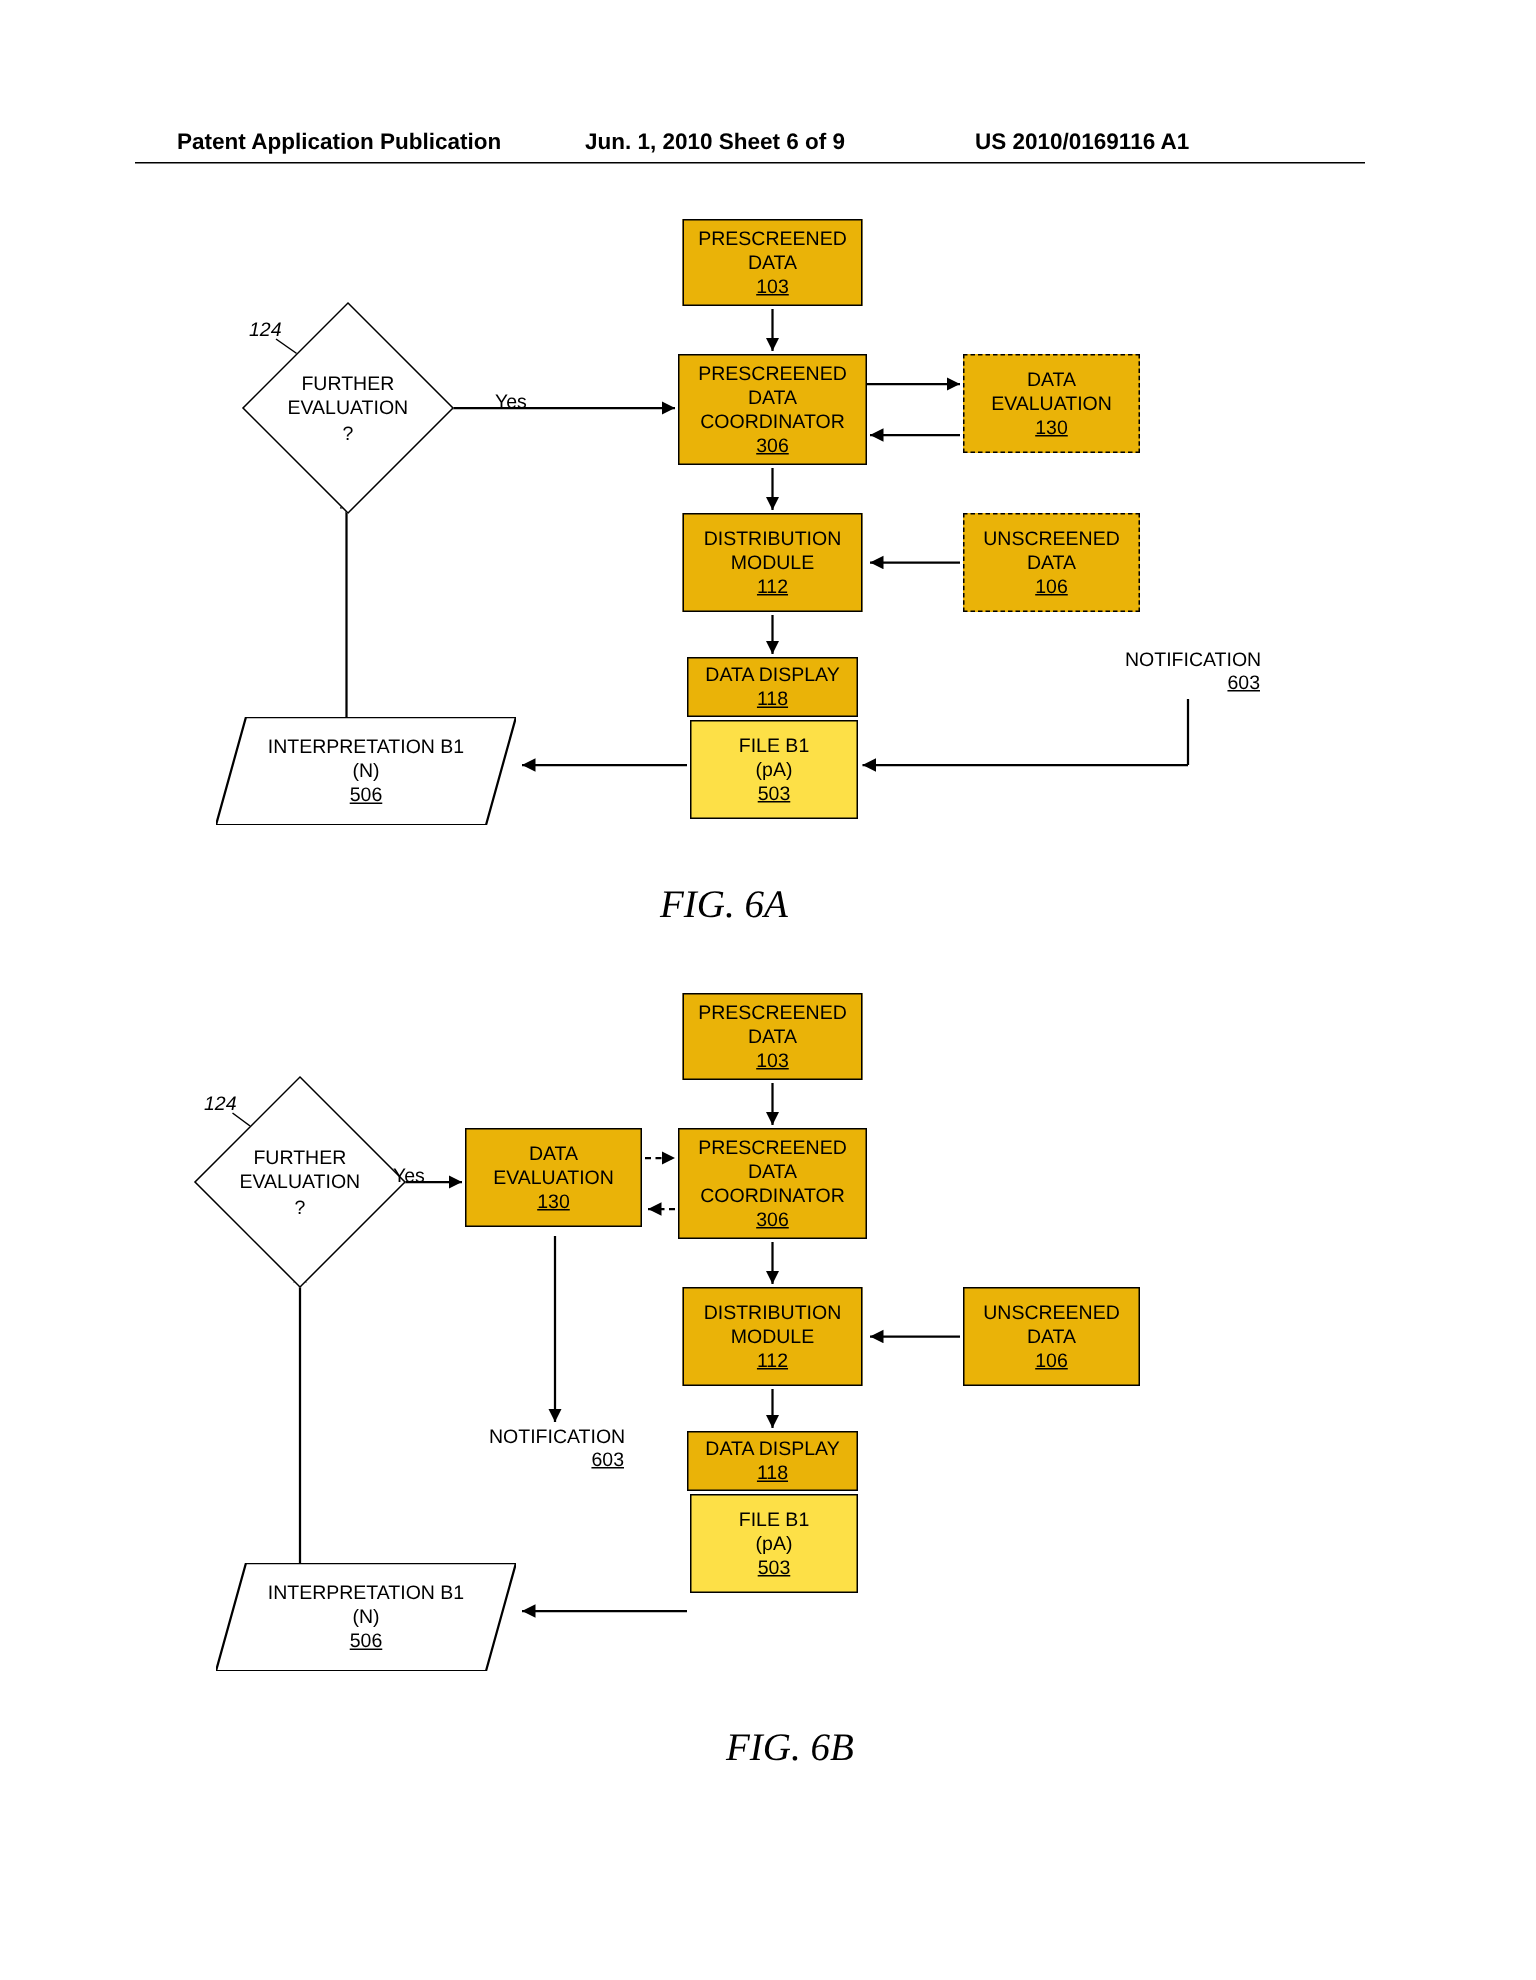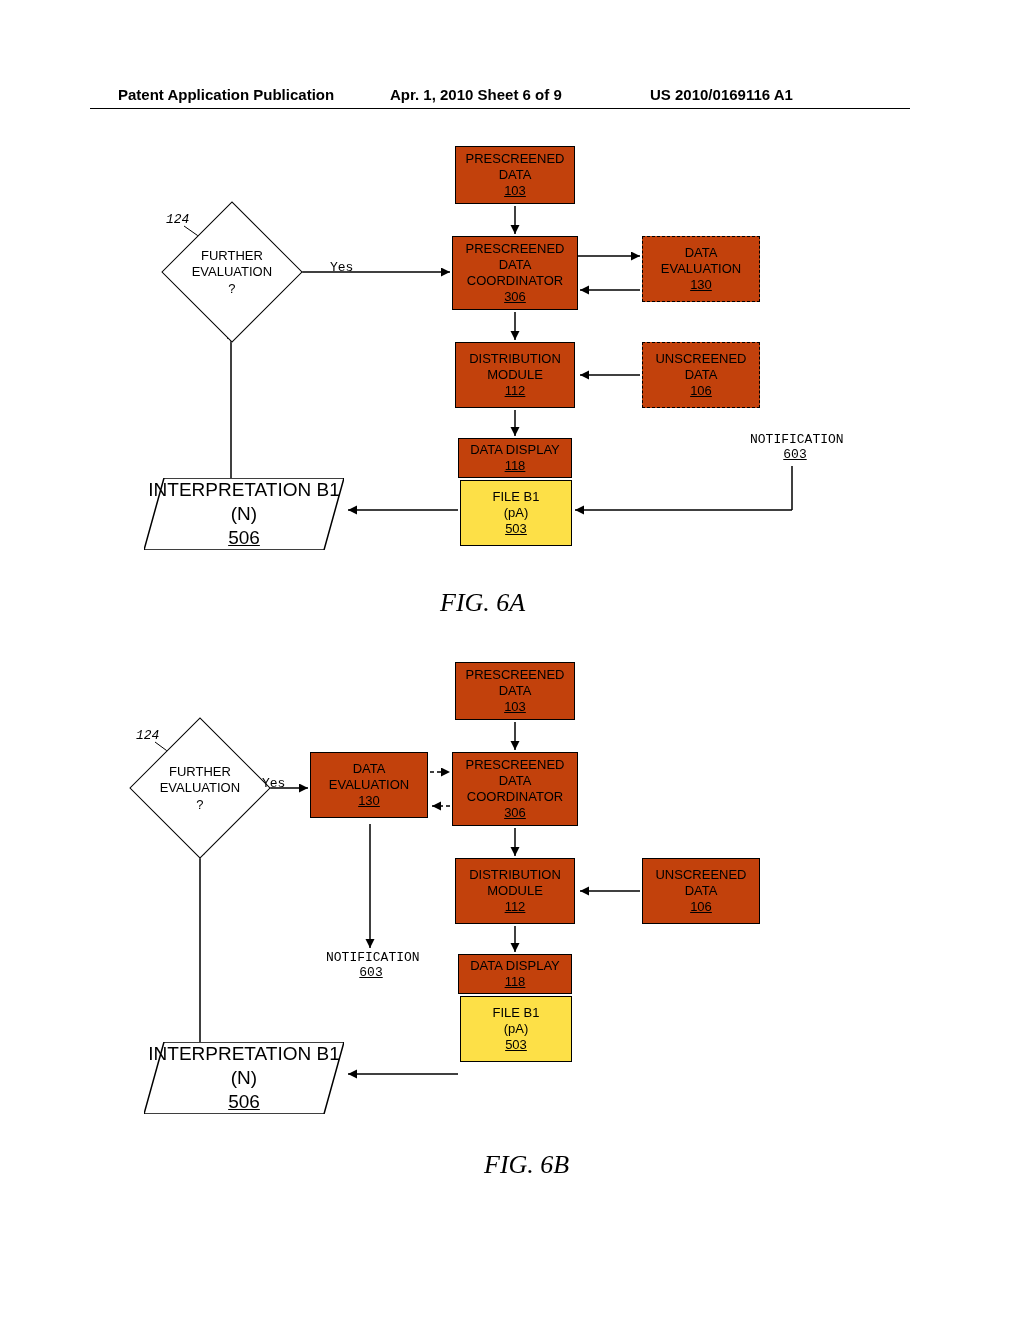--- a/index.html
+++ b/index.html
@@ -35,60 +35,59 @@
     position: absolute;
     border: 1.5px solid #000;
     text-align: center;
     font-size: 13px;
     line-height: 1.25;
     display: flex;
     flex-direction: column;
     justify-content: center;
     padding: 2px 4px;
     box-sizing: border-box;
-    background: #c2410c;
+    background: #eab308;
   }
   .ref { text-decoration: underline; }
   .diamond {
     width: 100px; height: 100px;
     transform: rotate(45deg);
     display: flex; align-items: center; justify-content: center;
     background: #fff;
   }
   .diamond > div {
     transform: rotate(-45deg);
     text-align: center;
     font-size: 13px;
     line-height: 1.25;
   }
   .plabel {
     position: absolute;
     font-size: 13px;
-    text-align: center;
-    font-family: Liberation Mono, monospace;
+    text-align: right;
   }
   .figcap {
     position: absolute;
     font-style: italic;
     font-size: 26px;
     font-family: "Times New Roman", serif;
   }
 
   
   .para {
     position: absolute;
     width: 200px;
     height: 72px;
     background: #fff;
   }
   .para svg { position:absolute; left:0; top:0; }
   .para .txt {
     position:absolute; left:0; top:0; width:100%; height:100%;
     display:flex; flex-direction:column; justify-content:center; align-items:center;
-    font-size:19px; line-height:1.25;
+    font-size:13px; line-height:1.25;
   }
 
   
   .file {
     position: absolute;
     width: 110px; height: 64px;
     border: 1.5px solid #000;
     background: #fde047;
     display:flex; flex-direction:column; justify-content:center; align-items:center;
     font-size:13px; line-height:1.25;
@@ -96,21 +95,21 @@
 
   
   svg.wires { position:absolute; left:0; top:0; pointer-events:none; }
 </style>
 </head>
 <body>
 
 <div class="page">
 
   <div class="hdr hdr-left">Patent Application Publication</div>
-  <div class="hdr hdr-mid">Apr. 1, 2010   Sheet 6 of 9</div>
+  <div class="hdr hdr-mid">Jun. 1, 2010   Sheet 6 of 9</div>
   <div class="hdr hdr-right">US 2010/0169116 A1</div>
   <div class="hdr-line"></div>
 
   <svg class="wires" width="1024" height="700">
     <defs>
       <marker id="ah" markerWidth="8" markerHeight="8" refX="6" refY="3" orient="auto">
         <path d="M0,0 L6,3 L0,6 Z" fill="#000"></path>
       </marker>
     </defs>
 

